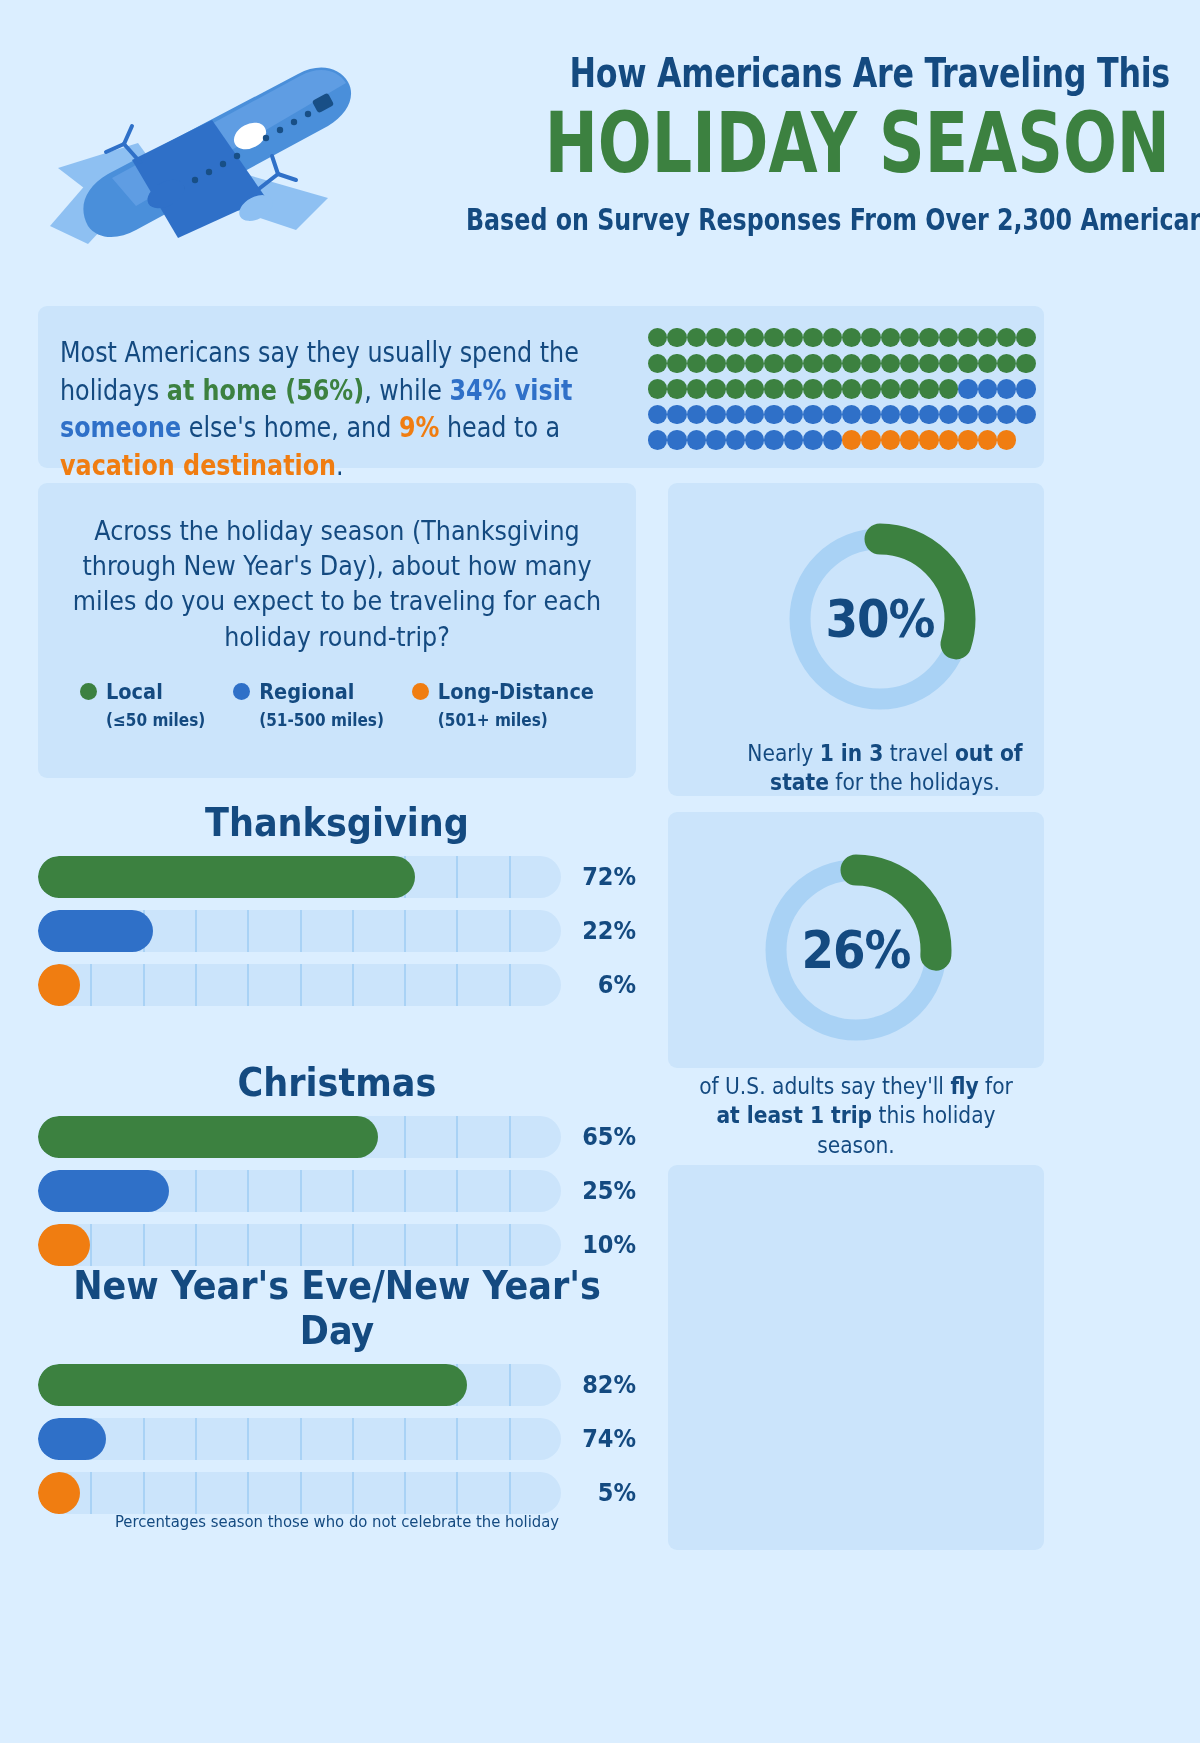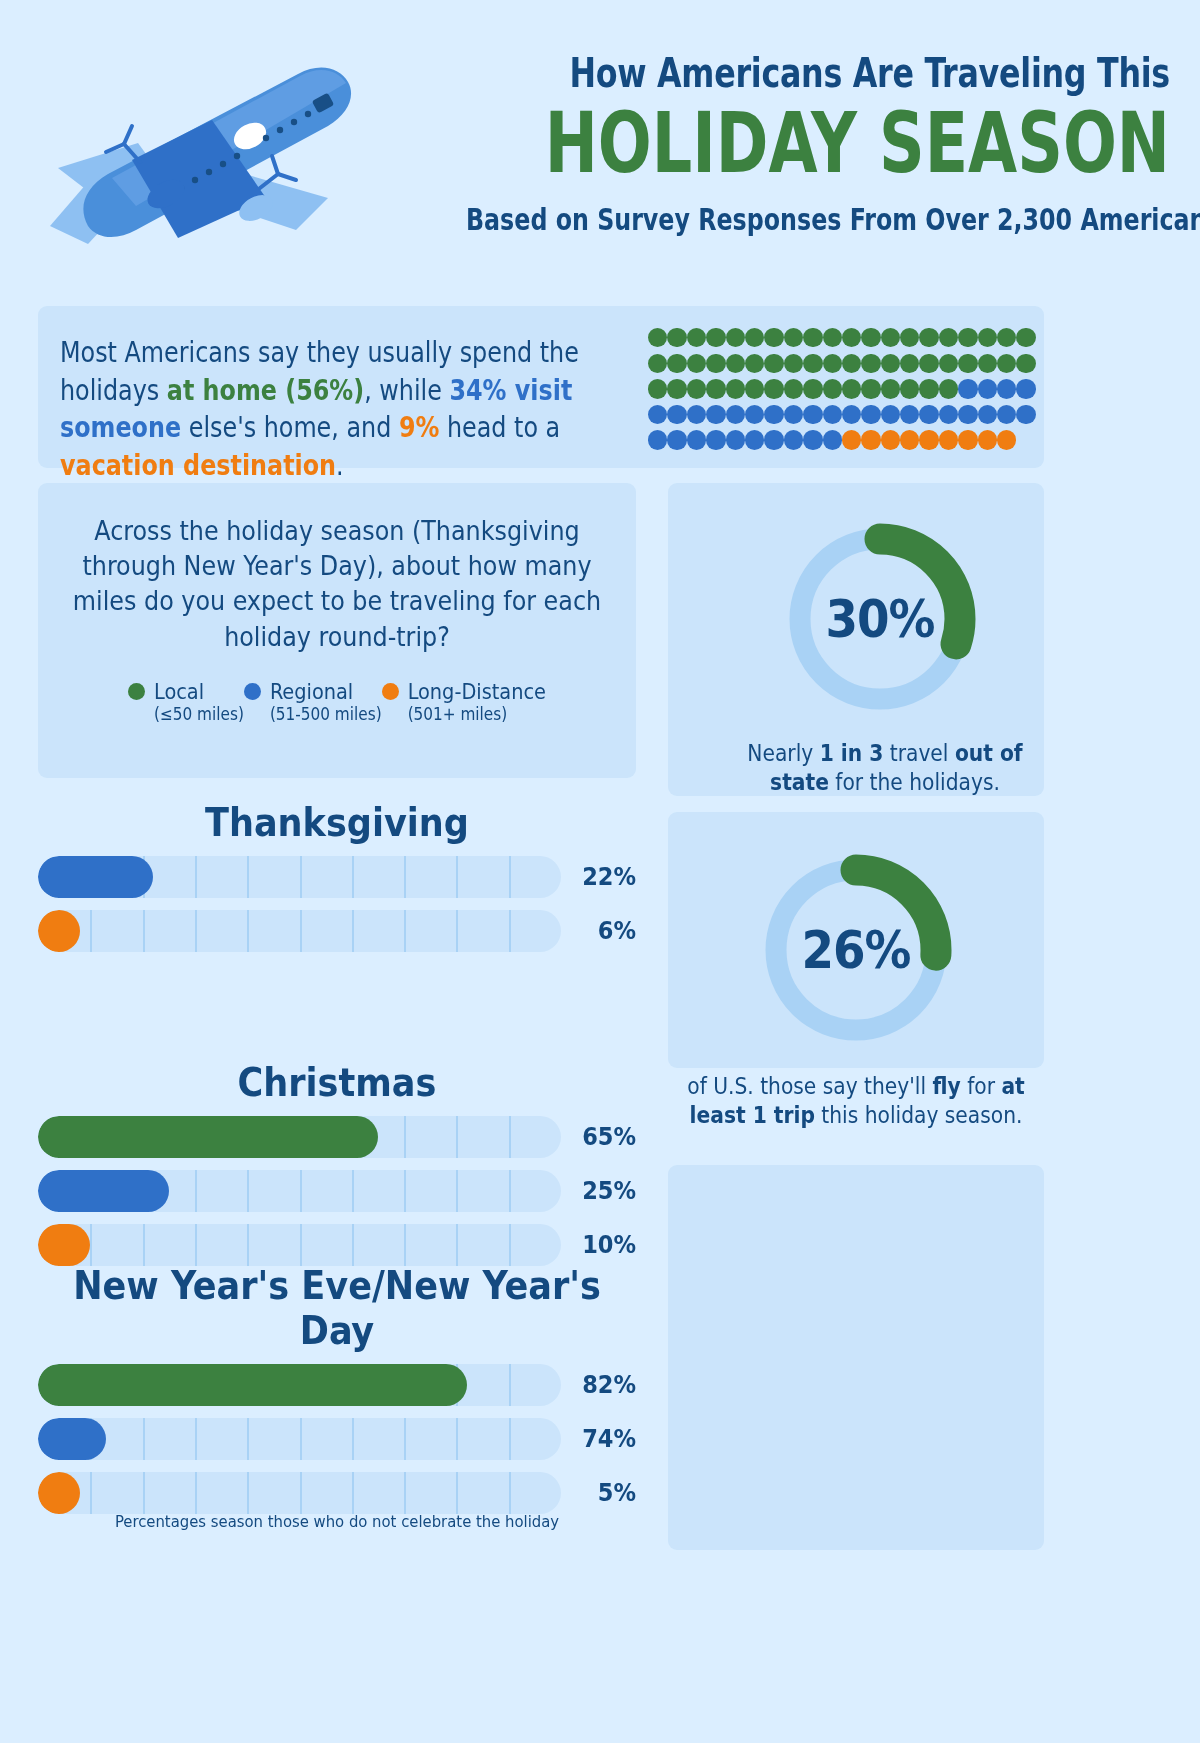--- a/index.html
+++ b/index.html
@@ -117,36 +117,37 @@
     font-family: "DejaVu Sans Condensed", "Liberation Sans Narrow", "Liberation Sans", sans-serif;
     font-size: 26.5px;
     line-height: 1.33;
     color: #144a80;
   }
   .legend {
     position: absolute;
     left: 18px; top: 196px;
     width: 562px;
     display: flex;
-    justify-content: center;
+    justify-content: space-between;
     padding: 0 24px;
+    font-weight: bold;
   }
   .legend-item { text-align: left; }
   .legend-top { display: flex; align-items: center; gap: 9px; }
   .legend-dot { width: 17px; height: 17px; border-radius: 50%; flex: 0 0 17px; }
   .legend-label {
     font-family: "DejaVu Sans Condensed", "Liberation Sans Narrow", "Liberation Sans", sans-serif;
     font-size: 21.5px;
     color: #144a80;
   }
   .legend-sub {
     font-family: "DejaVu Sans Condensed", "Liberation Sans Narrow", "Liberation Sans", sans-serif;
     font-size: 17px;
     color: #144a80;
-    margin-top: 0;
+    margin-top: 6px;
     margin-left: 26px;
   }
 
   
   .chart-group { position: absolute; left: 38px; width: 598px; }
   .group-title {
     text-align: center;
     font-family: "DejaVu Sans Condensed", "Liberation Sans Narrow", "Liberation Sans", sans-serif;
     font-weight: bold;
     font-size: 39px;
@@ -439,20 +440,35 @@
           <span class="legend-label">Long-Distance</span>
         </div>
         <div class="legend-sub">(501+ miles)</div>
       </div>
     </div>
 </div>
 
 <div id="chart-groups">
     <div class="chart-group" style="top: 800px;">
       <div class="group-title">Thanksgiving</div>
+      <div class="bar-row">
+        <div class="bar-track">
+          <div class="tick" style="left: 52.3px;"></div>
+          <div class="tick" style="left: 104.6px;"></div>
+          <div class="tick" style="left: 156.9px;"></div>
+          <div class="tick" style="left: 209.2px;"></div>
+          <div class="tick" style="left: 261.5px;"></div>
+          <div class="tick" style="left: 313.8px;"></div>
+          <div class="tick" style="left: 366.1px;"></div>
+          <div class="tick" style="left: 418.4px;"></div>
+          <div class="tick" style="left: 470.7px;"></div>
+          <div class="bar-fill b-green" style="width: 376.56px;"></div>
+        </div>
+        <div class="bar-value">72%</div>
+      </div>
       <div class="bar-row">
         <div class="bar-track">
           <div class="tick" style="left: 52.3px;"></div>
           <div class="tick" style="left: 104.6px;"></div>
           <div class="tick" style="left: 156.9px;"></div>
           <div class="tick" style="left: 209.2px;"></div>
           <div class="tick" style="left: 261.5px;"></div>
           <div class="tick" style="left: 313.8px;"></div>
           <div class="tick" style="left: 366.1px;"></div>
           <div class="tick" style="left: 418.4px;"></div>
@@ -588,16 +604,16 @@
     <div class="donut-caption" style="margin-top: 22px;"><span>Nearly </span><b>1 in 3</b><span> travel </span><b>out of state</b><span> for the holidays.</span></div>
   </div>
 <div class="donut-card" id="donut-card-2">
     <div class="donut" style="margin-top: 40px;">
       <svg width="196" height="196" viewBox="0 0 196 196">
         <circle cx="98" cy="98" r="80" fill="none" stroke="#a9d2f5" stroke-width="21"></circle>
         <circle cx="98" cy="98" r="80" fill="none" stroke="#3c8140" stroke-width="31" stroke-linecap="round" stroke-dasharray="130.6902543893354 502.6548245743669" transform="rotate(-90 98 98)"></circle>
       </svg>
       <div class="donut-label">26%</div>
     </div>
-    <div class="donut-caption" style="margin-top: 24px;"><span>of U.S. those say they'll </span><b>fly</b><span> for </span><b>at least 1 trip</b><span> this holiday season.</span></div>
+    <div class="donut-caption" style="margin-top: 24px;"><span>of U.S. adults say they'll </span><b>fly</b><span> for </span><b>at least 1 trip</b><span> this holiday season.</span></div>
   </div>
 <div class="donut-card" id="donut-card-3">
   </div>
 
 </body></html>

